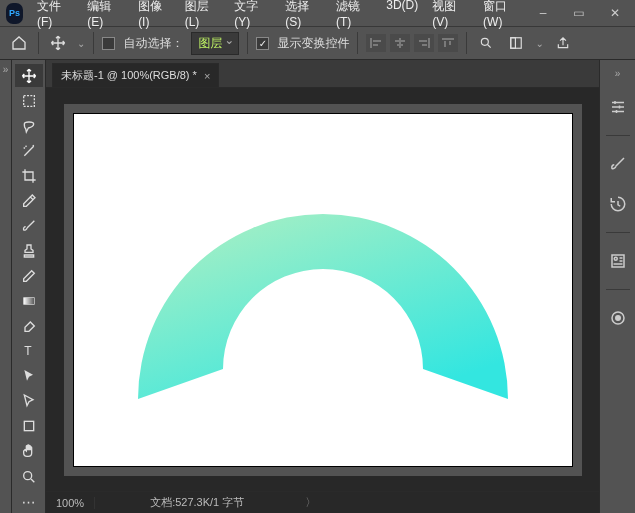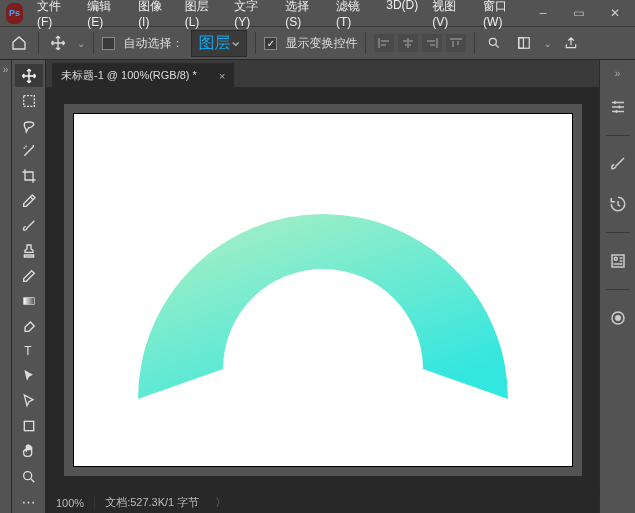--- a/index.html
+++ b/index.html
@@ -1,50 +1,50 @@
 <!DOCTYPE html>
 <html><head>
 <meta charset="utf-8">
 <style>
   * { margin: 0; padding: 0; box-sizing: border-box; font-family: "Microsoft YaHei", Arial, sans-serif; }
   body { width: 635px; height: 513px; background: #323232; color: #ddd; overflow: hidden; font-size: 12px; }
 
   .titlebar { height: 26px; background: #535353; display: flex; align-items: center; padding: 0 6px; }
-  .titlebar .ps-logo { width: 18px; height: 21px; background: #7f1d1d; color: #31a8ff; display: flex; align-items: center; justify-content: center; font-size: 9px; font-weight: bold; border-radius: 7px; margin-right: 8px; }
+  .titlebar .ps-logo { width: 18px; height: 21px; background: #0f172a; color: #31a8ff; display: flex; align-items: center; justify-content: center; font-size: 9px; font-weight: bold; border-radius: 7px; margin-right: 8px; }
   .menubar { display: flex; gap: 2px; }
   .menubar span { padding: 3px 6px; cursor: pointer; font-size: 12px; color: #eee; }
   .win-ctrl { margin-left: auto; display: flex; gap: 8px; }
   .win-ctrl div { width: 28px; height: 18px; display: flex; align-items: center; justify-content: center; font-size: 12px; color: #ccc; cursor: pointer; }
 
   .options-bar { height: 34px; background: #535353; border-top: 1px solid #383838; border-bottom: 1px solid #2a2a2a; display: flex; align-items: center; padding: 0 8px; gap: 8px; }
   .opt-icon { width: 22px; height: 22px; display: flex; align-items: center; justify-content: center; color: #ddd; cursor: pointer; }
   .divider { width: 1px; height: 22px; background: #3a3a3a; }
   .checkbox { width: 13px; height: 13px; border: 1px solid #888; background: #3a3a3a; display: flex; align-items: center; justify-content: center; cursor: pointer; }
   .checkbox.checked::after { content: "✓"; font-size: 10px; color: #eee; }
-  .select-box { background: #3a3a3a; border: 1px solid #2a2a2a; padding: 2px 16px 2px 6px; font-size: 16px; position: relative; cursor: pointer; color: #0ea5e9; }
+  .select-box { background: #3a3a3a; border: 1px solid #2a2a2a; padding: 2px 16px 2px 6px; font-size: 12px; position: relative; cursor: pointer; color: #bef264; }
   .select-box::after { content: "⌄"; position: absolute; right: 4px; top: 0; color: #aaa; }
   .alignbtn { width: 20px; height: 18px; background: #4a4a4a; display: flex; align-items: center; justify-content: center; }
   .alignbtn svg { opacity: .5; }
 
   .workspace { display: flex; height: calc(513px - 26px - 34px); }
   .left-strip { width: 12px; background: #535353; border-right: 1px solid #2a2a2a; display: flex; align-items: flex-start; justify-content: center; padding-top: 4px; }
   .toolbox { width: 34px; background: #535353; border-right: 1px solid #2a2a2a; display: flex; flex-direction: column; align-items: center; padding-top: 4px; gap: 2px; }
   .tool { width: 28px; height: 26px; display: flex; align-items: center; justify-content: center; color: #ddd; cursor: pointer; position: relative; }
   .tool.active { background: #3a3a3a; }
   .tool svg { width: 16px; height: 16px; }
 
   .center { flex: 1; display: flex; flex-direction: column; background: #282828; min-width: 0; }
   .tabbar { height: 28px; background: #3a3a3a; display: flex; align-items: flex-end; padding-left: 6px; border-bottom: 1px solid #2a2a2a; }
-  .tab { height: 24px; background: #282828; padding: 0 8px; display: flex; align-items: center; gap: 22px; font-size: 11px; border-top: 1px solid #2a2a2a; border-left: 1px solid #2a2a2a; border-right: 1px solid #2a2a2a; }
+  .tab { height: 24px; background: #282828; padding: 0 8px; display: flex; align-items: center; gap: 7px; font-size: 11px; border-top: 1px solid #2a2a2a; border-left: 1px solid #2a2a2a; border-right: 1px solid #2a2a2a; }
   .tab .close { color: #aaa; cursor: pointer; font-size: 11px; }
   .canvas-area { flex: 1; background: #282828; display: flex; align-items: center; justify-content: center; overflow: hidden; position: relative; }
   .canvas-sheet { width: 498px; height: 352px; background: #fff; box-shadow: 0 0 0 1px #000, 0 0 0 10px #535353; position: relative; }
   .arc-shape { position: absolute; left: 50%; top: 54%; transform: translate(-50%, -50%); }
 
-  .statusbar { height: 22px; background: #282828; border-top: 1px solid #2a2a2a; display: flex; align-items: center; font-size: 11px; color: #bbb; }
+  .statusbar { height: 22px; background: #282828; border-top: 1px solid #2a2a2a; display: flex; align-items: center; font-size: 11px; color: #bbb; gap: 45px; }
   .statusbar .zoom { padding: 0 10px; border-right: 1px solid #333; }
   .statusbar .info { padding: 0 10px; }
   .statusbar .chev { padding: 0 6px; color: #888; cursor: pointer; }
 
   .right-panels { width: 36px; background: #535353; border-left: 1px solid #2a2a2a; display: flex; flex-direction: column; align-items: center; padding-top: 8px; gap: 16px; }
   .panel-icon { width: 24px; height: 24px; display: flex; align-items: center; justify-content: center; color: #ccc; cursor: pointer; }
   .panel-sep { width: 24px; height: 1px; background: #3a3a3a; }
 
   .chev-icon { font-size: 10px; color: #aaa; cursor: pointer; }
 </style>

